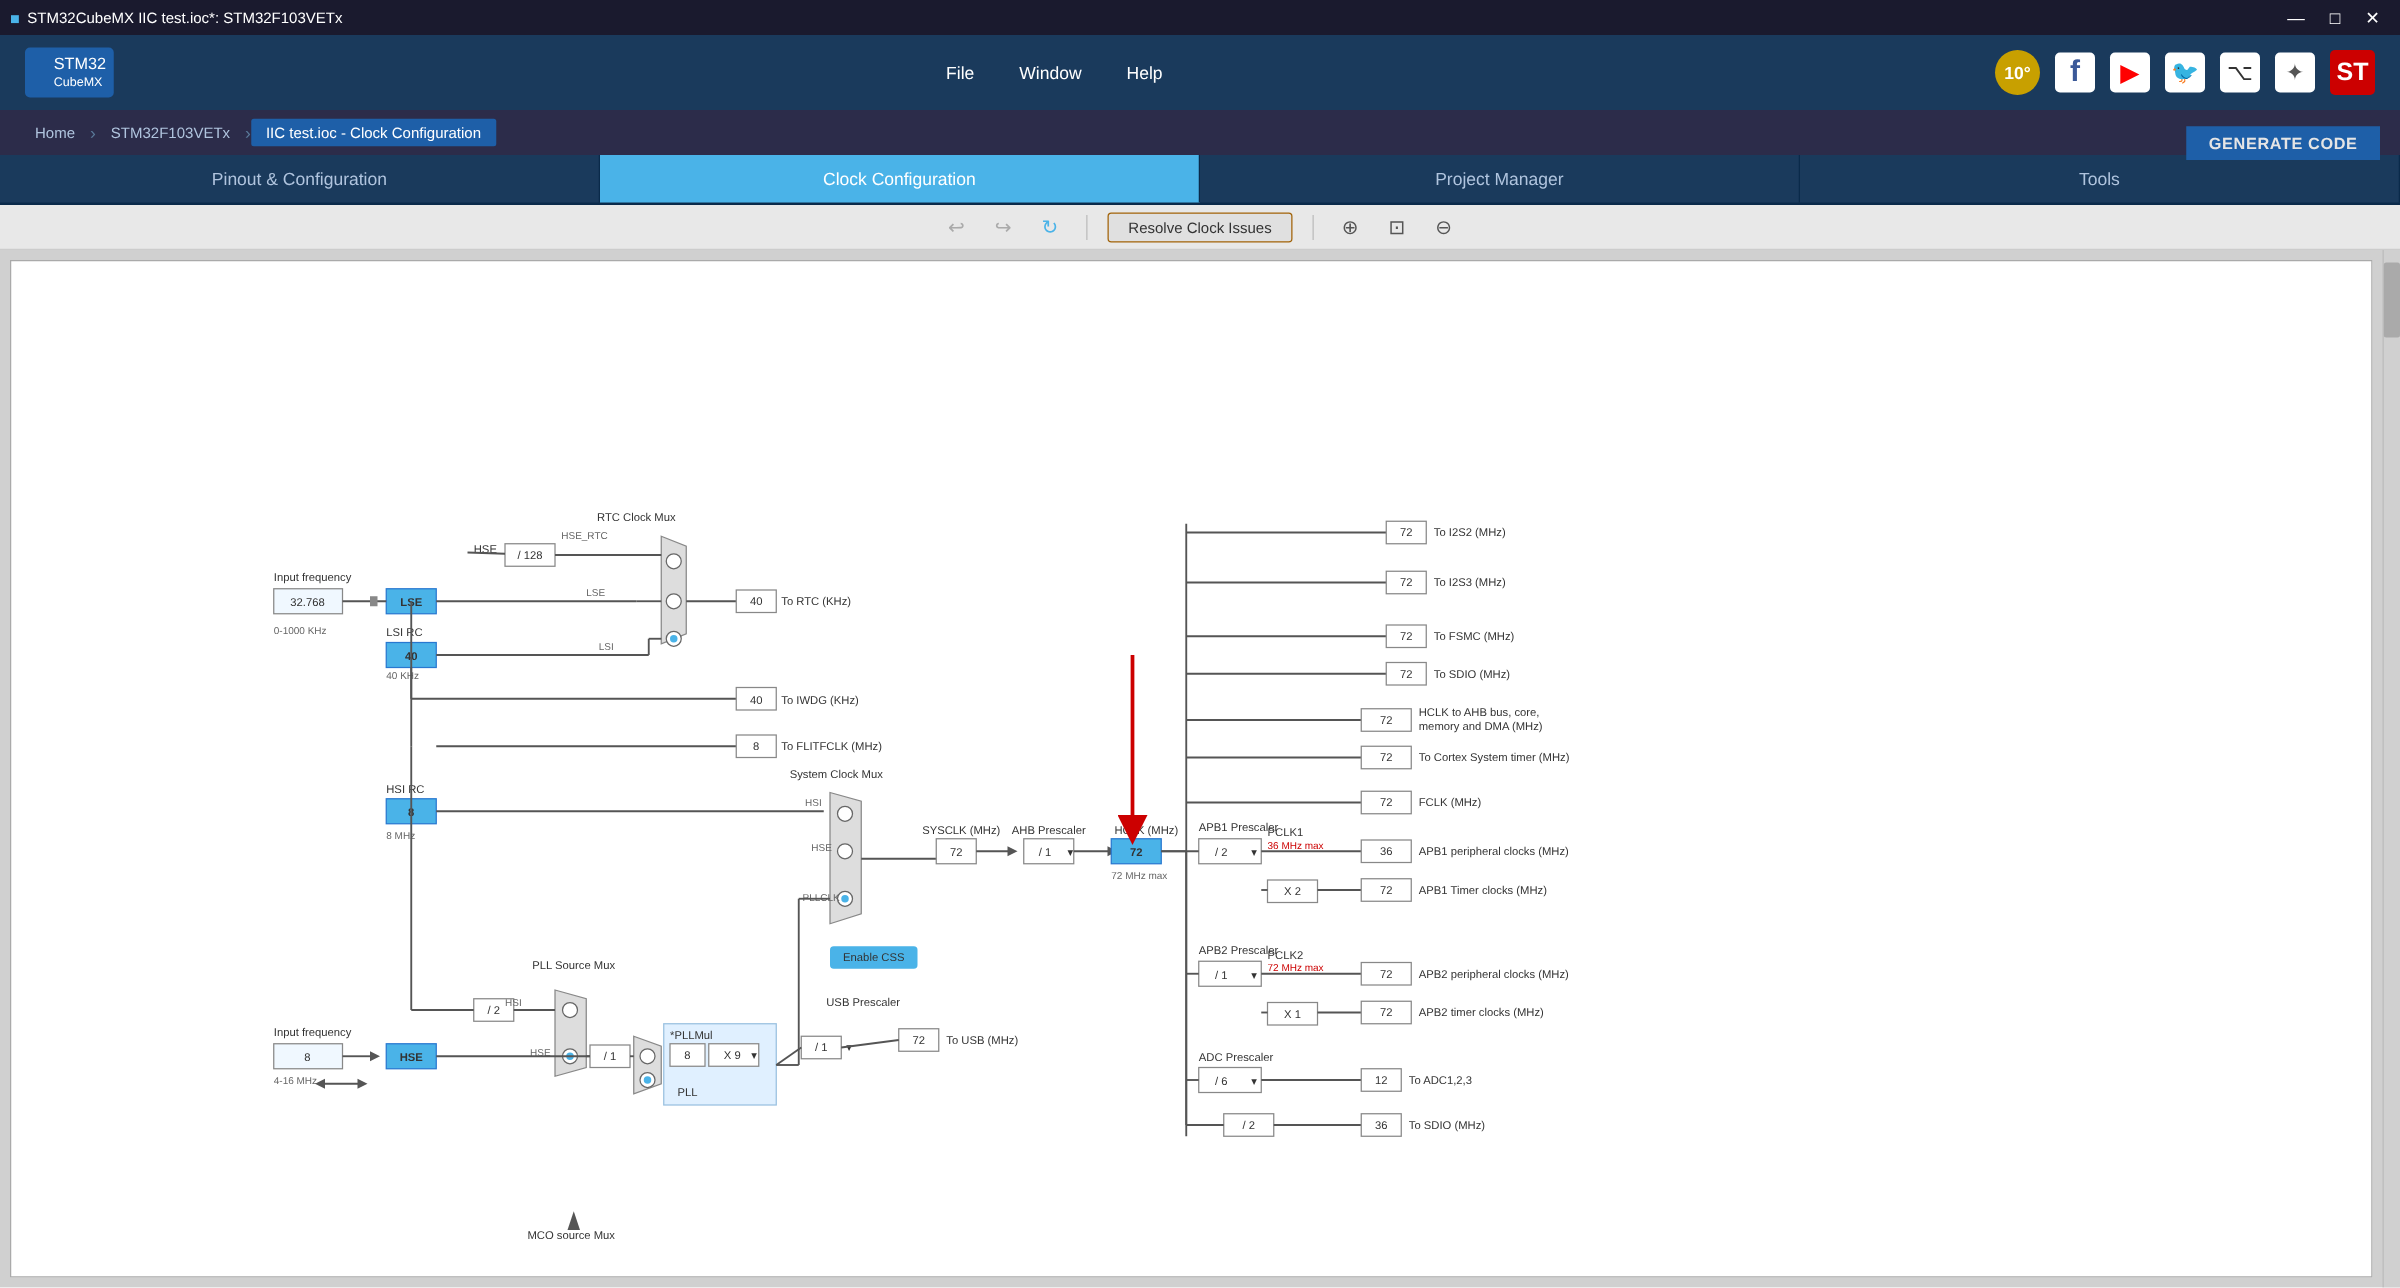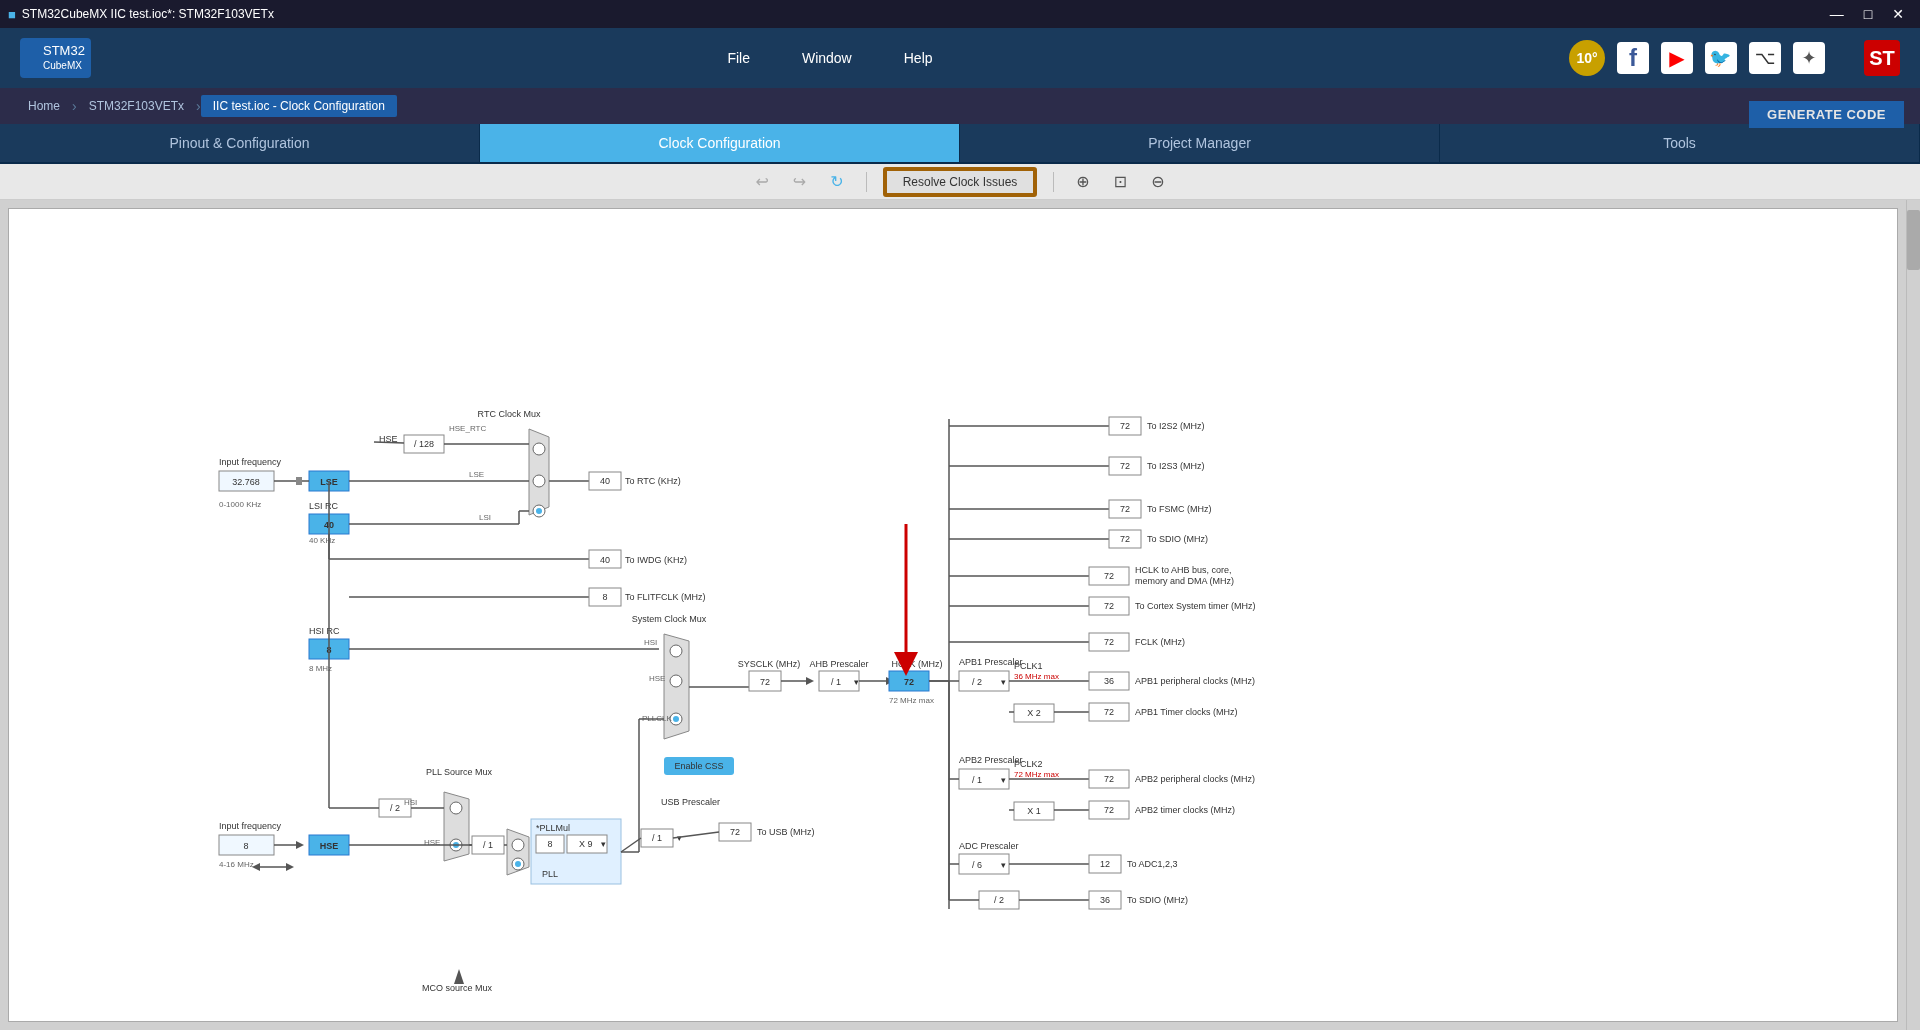--- a/index.html
+++ b/index.html
@@ -8,42 +8,42 @@
     
     #titlebar { background: #1a1a2e; color: white; height: 28px; display: flex; align-items: center; padding: 0 8px; justify-content: space-between; }
     #titlebar .title { font-size: 12px; display: flex; align-items: center; gap: 6px; }
     #titlebar .win-controls { display: flex; gap: 4px; }
     #titlebar .win-btn { background: none; border: none; color: white; font-size: 14px; cursor: pointer; padding: 2px 8px; }
 
     
     #topnav { background: #1a3a5c; height: 60px; display: flex; align-items: center; justify-content: space-between; padding: 0 20px; }
     #topnav .logo { display: flex; align-items: center; gap: 8px; }
     #topnav .logo-box { background: #1e5fa8; padding: 6px; border-radius: 4px; }
-    #topnav .nav-links { display: flex; gap: 52px; text-align: right; }
+    #topnav .nav-links { display: flex; gap: 36px; text-align: right; }
     #topnav .nav-links a { color: white; text-decoration: none; font-size: 14px; }
     #topnav .social-icons { display: flex; align-items: center; gap: 12px; }
 
     
     #breadcrumb { background: #2c2c4a; height: 36px; display: flex; align-items: center; padding: 0 16px; justify-content: space-between; }
     #breadcrumb .crumbs { display: flex; align-items: center; gap: 0; }
     #breadcrumb .crumb { color: #b0c4de; font-size: 12px; padding: 4px 12px; cursor: pointer; display: flex; align-items: center; gap: 6px; }
     #breadcrumb .crumb-sep { color: #5a7a9a; font-size: 14px; }
     #breadcrumb .crumb.active { color: white; background: #1e5fa8; border-radius: 2px; }
     #breadcrumb .gen-code { background: #1e5fa8; color: #e5e5e5; border: none; padding: 6px 18px; font-size: 13px; font-weight: bold; cursor: pointer; letter-spacing: 0.5px; margin-top: 16px; }
 
     
     #tabbar { background: #1a3a5c; height: 40px; display: flex; align-items: stretch; border-bottom: 2px solid #0a2a4a; }
     #tabbar .tab { flex: 1; display: flex; align-items: center; justify-content: center; color: #b0c4de; font-size: 14px; cursor: pointer; border-right: 1px solid #0a2a4a; }
     #tabbar .tab.active { background: #4ab3e8; color: white; font-weight: normal; }
 
     
     #toolbar { background: #e8e8e8; height: 36px; display: flex; align-items: center; padding: 0 20px; gap: 12px; border-bottom: 1px solid #ccc; justify-content: center; }
     #toolbar .tb-btn { background: none; border: none; color: #555; font-size: 16px; cursor: pointer; padding: 2px 6px; border-radius: 3px; }
     #toolbar .tb-btn.disabled { color: #aaa; cursor: default; }
-    #toolbar .resolve-btn { background: #e0e0e0; border: 4px solid #a16207; color: #333; padding: 4px 16px; font-size: 12px; cursor: pointer; border-radius: 3px; }
+    #toolbar .resolve-btn { background: #e0e0e0; border: 1px solid #a16207; color: #333; padding: 4px 16px; font-size: 12px; cursor: pointer; border-radius: 3px; }
     #toolbar .tb-sep { width: 1px; height: 20px; background: #bbb; margin: 0 4px; }
 
     
     #main { display: flex; background: #d0d0d0; height: calc(1030px - 28px - 60px - 36px - 40px - 36px); }
 
     
     #canvas-area { flex: 1; background: white; margin: 8px; border: 1px solid #aaa; overflow: hidden; position: relative; }
 
     
     #scrollbar { width: 14px; background: #d0d0d0; border-left: 1px solid #bbb; position: relative; }
@@ -79,21 +79,21 @@
     <a>Help</a>
   </div>
   <div class="social-icons">
 
     <div style="width:36px;height:36px;border-radius:50%;background:#c8a000;display:flex;align-items:center;justify-content:center;color:white;font-size:14px;font-weight:bold;">10°</div>
     <div style="color:#3b5998;font-size:24px;font-weight:bold;background:white;width:32px;height:32px;display:flex;align-items:center;justify-content:center;border-radius:4px;">f</div>
     <div style="color:#ff0000;font-size:20px;background:white;width:32px;height:32px;display:flex;align-items:center;justify-content:center;border-radius:4px;">▶</div>
     <div style="color:#1da1f2;font-size:18px;background:white;width:32px;height:32px;display:flex;align-items:center;justify-content:center;border-radius:4px;">🐦</div>
     <div style="color:#333;font-size:18px;background:white;width:32px;height:32px;display:flex;align-items:center;justify-content:center;border-radius:4px;">⌥</div>
     <div style="color:#555;font-size:18px;background:white;width:32px;height:32px;display:flex;align-items:center;justify-content:center;border-radius:4px;">✦</div>
-    <div style="color:white;font-size:20px;font-weight:bold;background:#cc0000;width:36px;height:36px;display:flex;align-items:center;justify-content:center;border-radius:4px;margin-left:27px;">ST</div>
+    <div style="color:white;font-size:20px;font-weight:bold;background:#cc0000;width:36px;height:36px;display:flex;align-items:center;justify-content:center;border-radius:4px;">ST</div>
   </div>
 </div>
 
 <div id="breadcrumb">
   <div class="crumbs">
     <div class="crumb">
       <span>Home</span>
     </div>
     <span class="crumb-sep">›</span>
     <div class="crumb">

